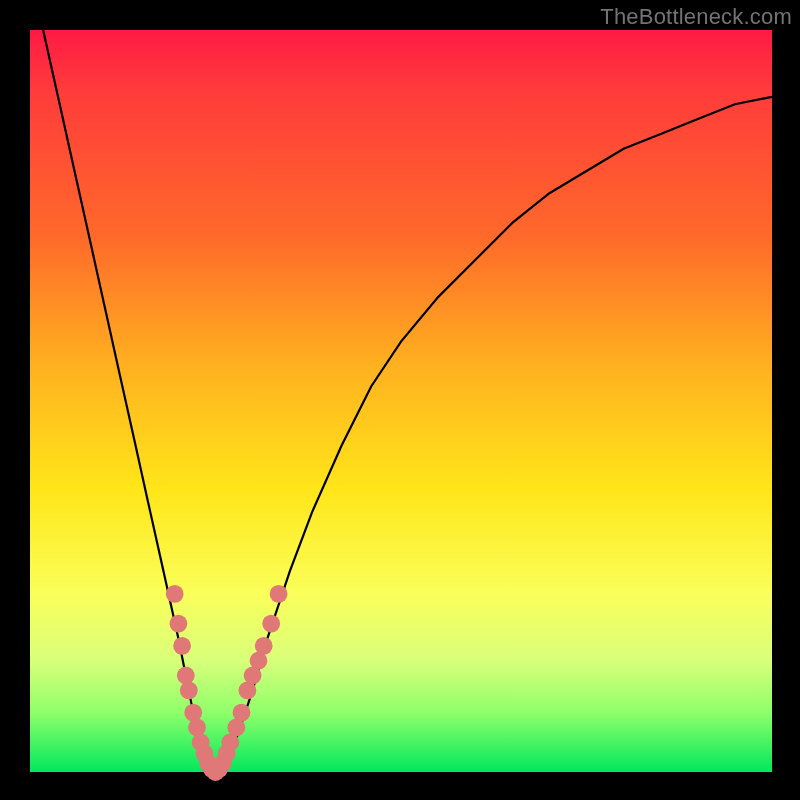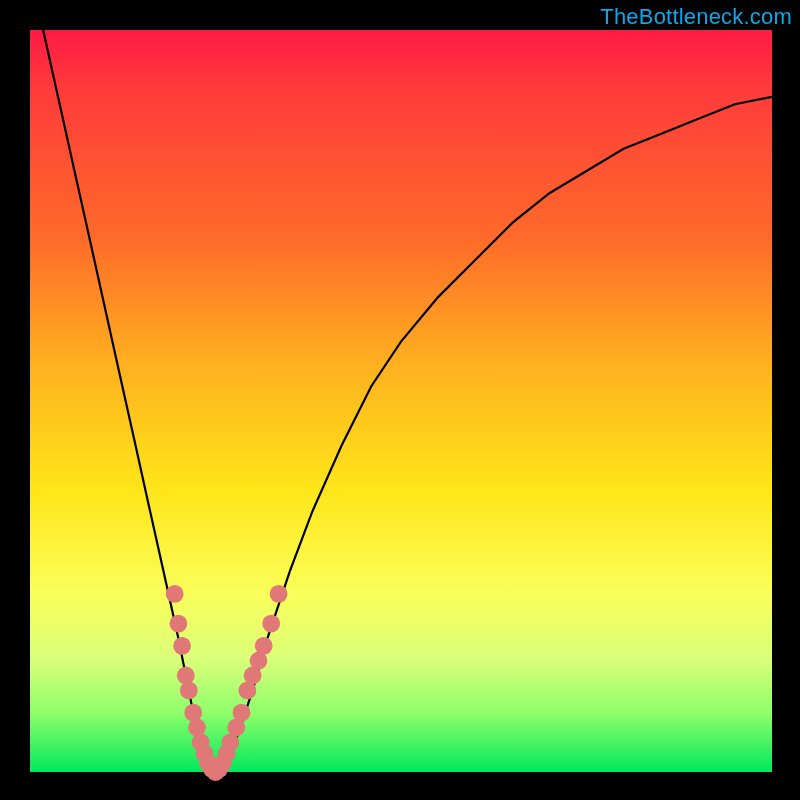--- a/index.html
+++ b/index.html
@@ -36,21 +36,21 @@
       #faff5a 76%,
       #d8ff7a 85%,
       #8fff6a 92%,
       #00e85c 100%
     );
   }
   .watermark {
     position: absolute;
     top: 4px;
     right: 8px;
-    color: #0ea5e9;
+    color: #737373;
     font-size: 22px;
     letter-spacing: 0.2px;
     user-select: none;
   }
   svg.curve {
     position: absolute;
     left: 0;
     top: 0;
     width: 742px;
     height: 742px;

